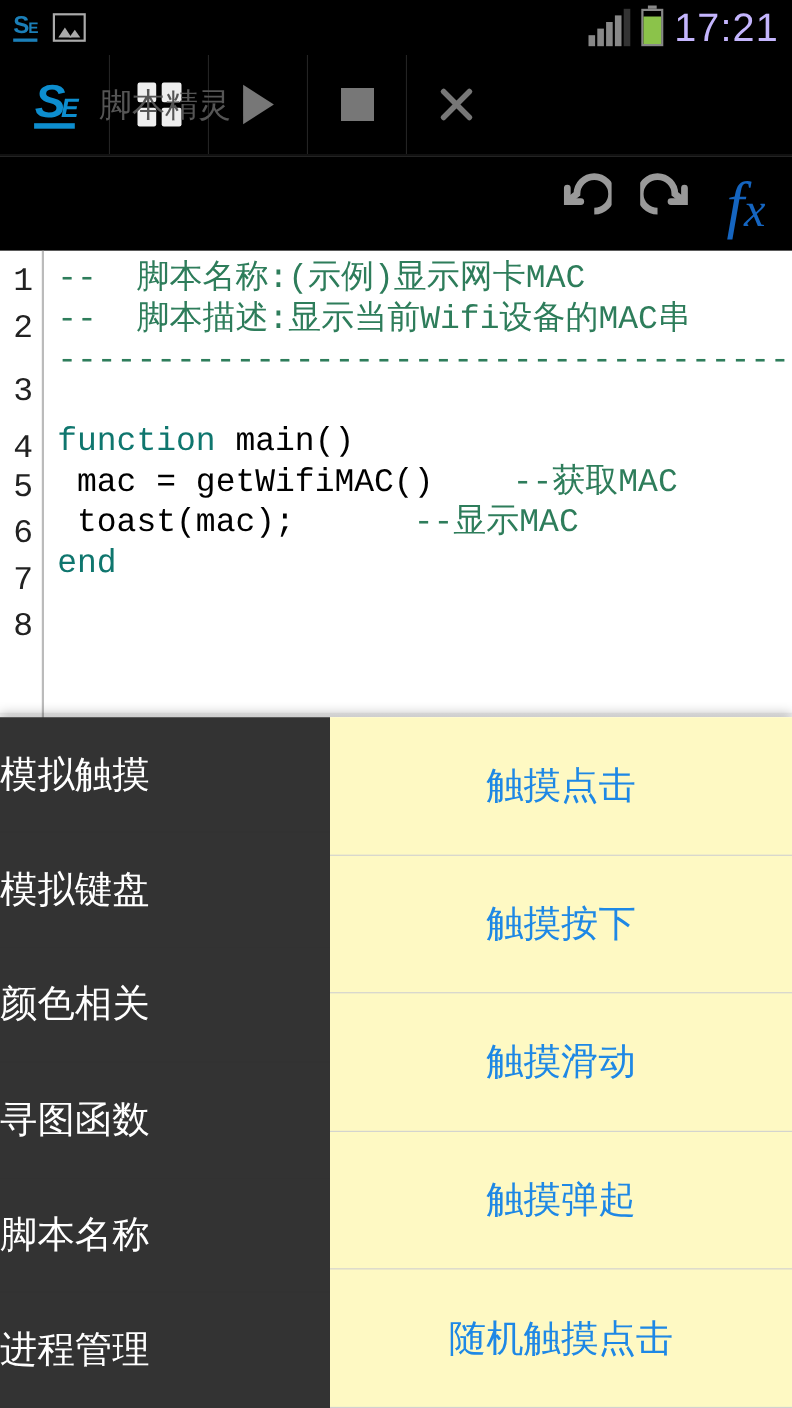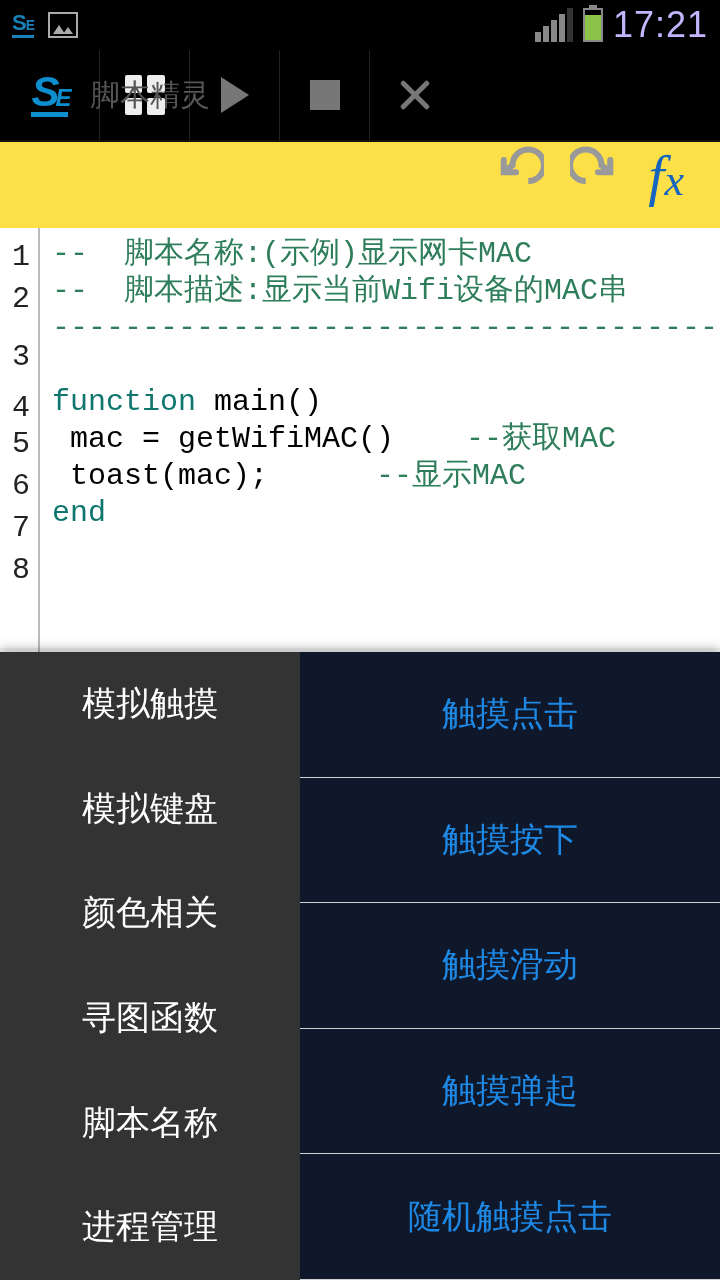--- a/index.html
+++ b/index.html
@@ -118,23 +118,23 @@
   }
   .close-icon::before,.close-icon::after{
     content:"";position:absolute;left:50%;top:50%;width:38px;height:5px;background:#777;border-radius:2px;
   }
   .close-icon::before{transform:translate(-50%,-50%) rotate(45deg);}
   .close-icon::after{transform:translate(-50%,-50%) rotate(-45deg);}
 
   
   .editor-toolbar {
     height: 86px;
-    background:#fde047;
-    display:flex; align-items:flex-start; justify-content:flex-end;
-    padding-right: 36px;
+    background:#000000;
+    display:flex; align-items:center; justify-content:flex-end;
+    padding-right: 24px;
     gap: 18px;
   }
   .undo-icon, .redo-icon {
     width:64px;height:64px;display:flex;align-items:center;justify-content:center;
   }
   .undo-icon svg, .redo-icon svg { stroke:#999; fill:none; stroke-width:7; }
   .fx-icon {
     font-family: "Times New Roman", serif;
     font-style: italic;
     font-size: 58px;
@@ -181,27 +181,27 @@
     display:flex;
     box-shadow: 0 -4px 10px rgba(0,0,0,0.25);
   }
   .panel-left {
     width: 300px;
     background:#333;
     display:flex; flex-direction:column;
   }
   .panel-left .cat {
     flex:1;
-    display:flex; align-items:center; justify-content:center;
+    display:flex; align-items:center; 
     color:#fff; font-size:34px;
     border-bottom: 1px solid #333;
   }
   .panel-right {
     flex:1;
-    background:#0f172a;
+    background:#fef9c3;
     display:flex; flex-direction:column;
   }
   .panel-right .act {
     flex:1;
     display:flex; align-items:center; justify-content:center;
     color:#1e88e5; font-size:34px;
     border-bottom: 1px solid #d0d0d0;
   }
 
   

